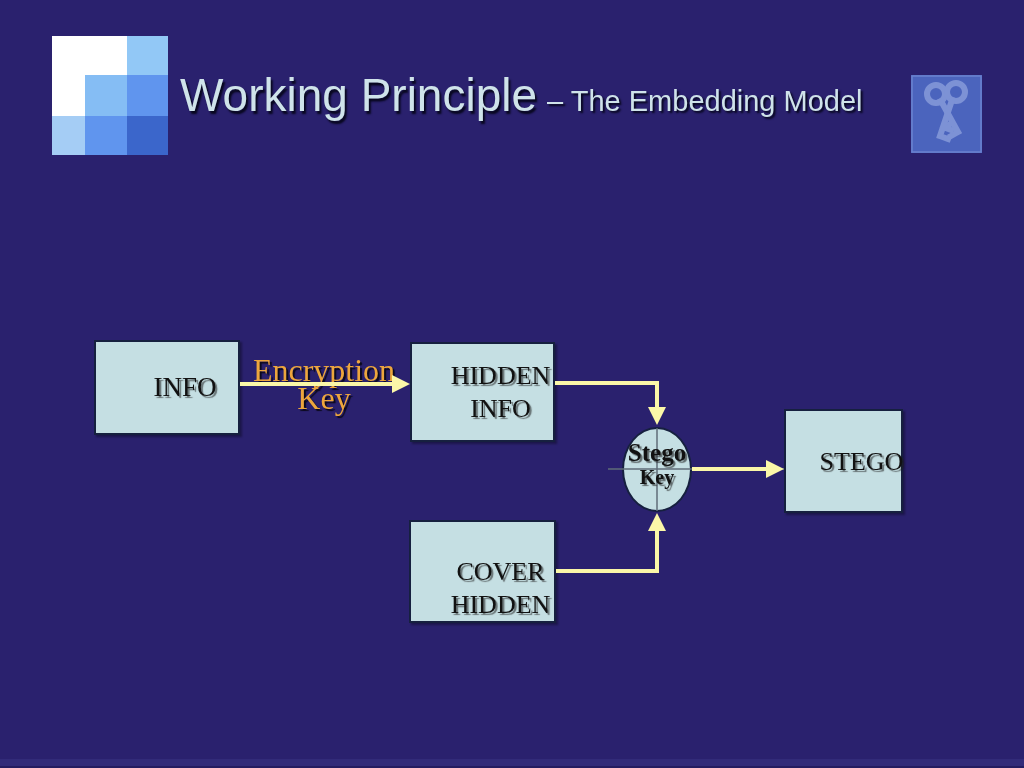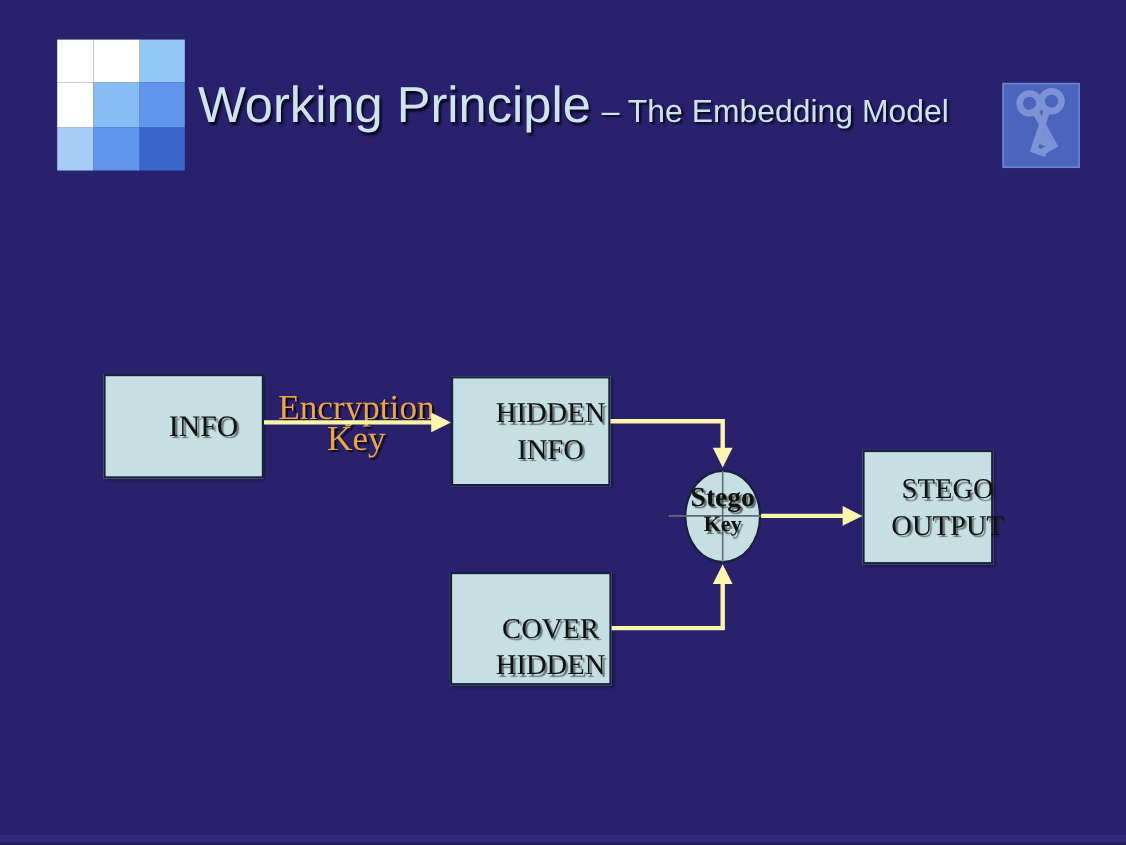--- a/index.html
+++ b/index.html
@@ -110,21 +110,20 @@
     <span>INFO</span>
   </div>
 
   <div class="dbox" id="cover-box">
     <span>COVER</span>
     <span>HIDDEN</span>
   </div>
 
   <div class="dbox" id="stego-box">
     <span>STEGO</span>
-    <span>OUTPUT</span>
   </div>
 
   <div class="ellipse"></div>
 
   <svg id="connectors" width="1024" height="768" viewBox="0 0 1024 768">
 
     <g>
       <line x1="608" y1="469" x2="784" y2="469" style="stroke:var(--connector-gray)" stroke-width="1.5"></line>
       <line x1="657" y1="428" x2="657" y2="511" style="stroke:var(--connector-gray)" stroke-width="1.5"></line>
     </g>

